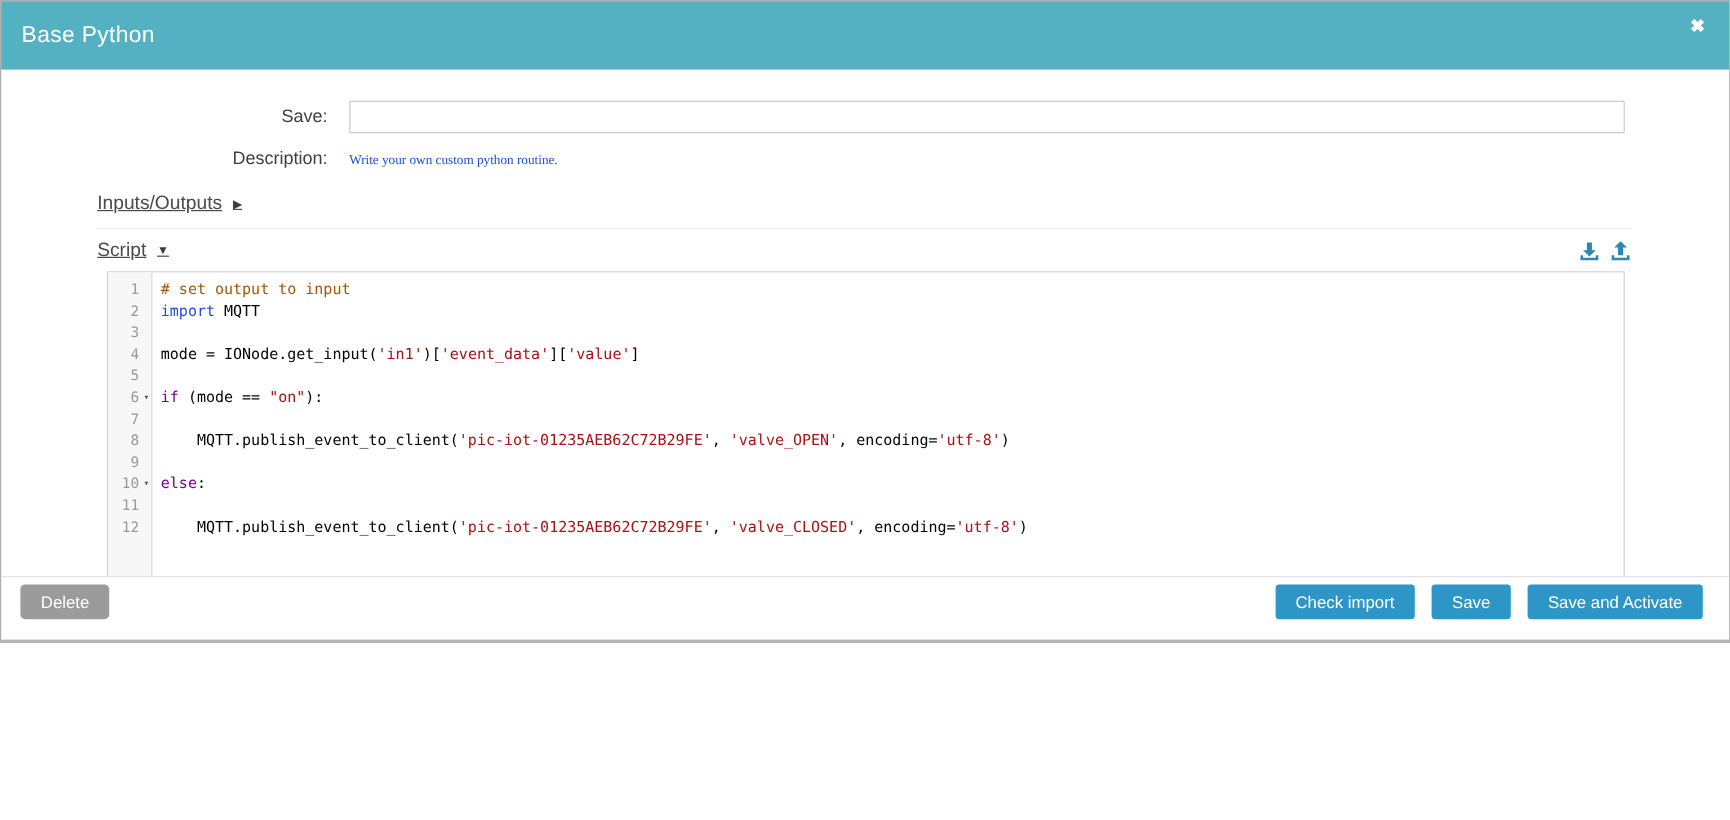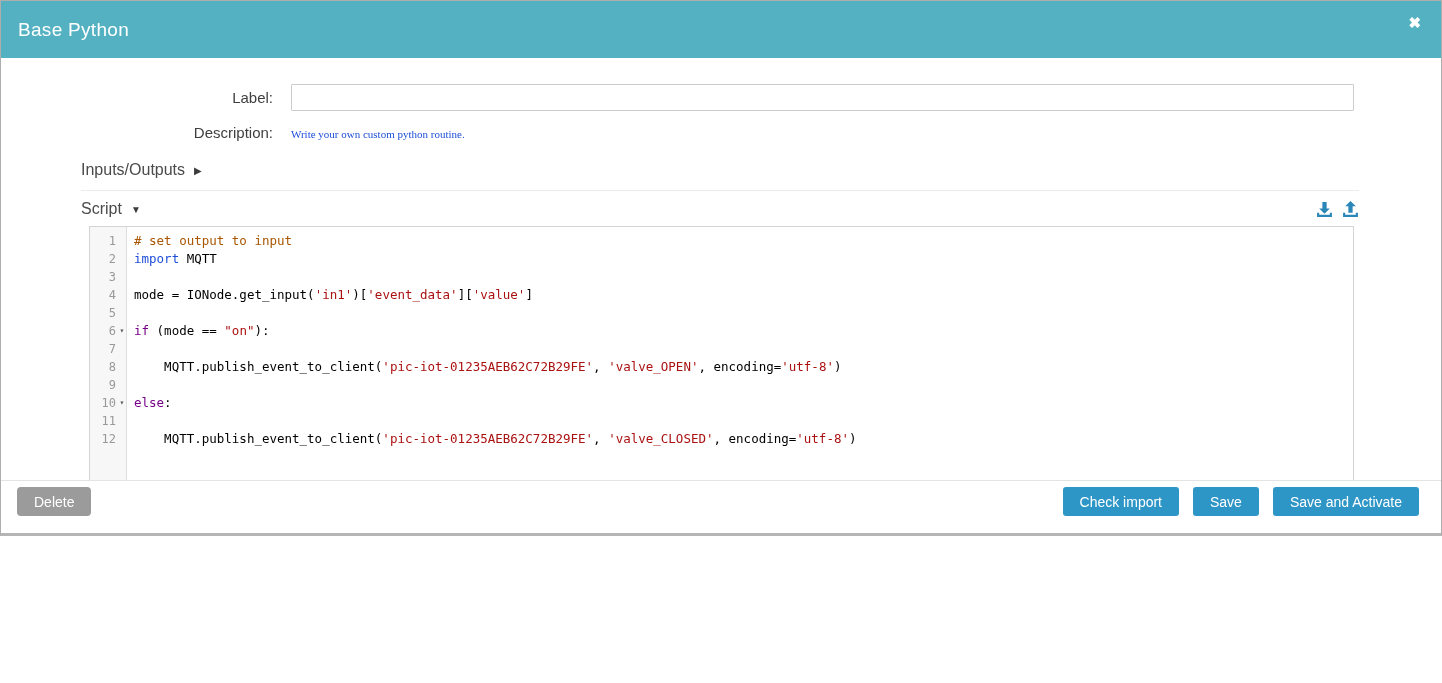--- a/index.html
+++ b/index.html
@@ -39,21 +39,21 @@
     flex: 1 1 auto; margin-right: 87px; height: 27px;
     border: 1px solid #cccccc; border-radius: 1px;
     font-size: 14px; padding: 0 8px; color: #333; outline: none;
     font-family: "Liberation Sans", sans-serif;
   }
   .desc-row { margin-top: 13px; align-items: baseline; }
   .desc-text { font-size: 11px; color: #1d4ed8; font-family: Liberation Serif, serif; }
 
   .section-row {
     margin: 0 82px 0 80px; display: flex; align-items: flex-end;
-    font-size: 16px; color: #4a4a4a;
+    font-size: 16px; color: #4a4a4a; text-decoration: underline;
   }
   .io-row { margin-top: 20px; padding-bottom: 11px; border-bottom: 1px solid #ececec; cursor: pointer; }
   .script-row { margin-top: 9px; padding-bottom: 6px; }
   .section-title { display: flex; align-items: center; gap: 9px; cursor: pointer; }
   .arrow { font-size: 10px; color: #3c3c3c; }
   .file-icons { margin-left: auto; display: flex; gap: 9px; }
   .file-icons svg { display: block; cursor: pointer; }
 
   
   .editor {
@@ -95,21 +95,21 @@
 <div class="dialog">
 
   <div class="header">
     <span class="title">Base Python</span>
     <span class="close">✖</span>
   </div>
 
   <div class="body">
 
     <div class="form-row">
-      <label class="form-label">Label:</label>
+      <label class="form-label">Save:</label>
       <input class="label-input" type="text" value="" style="">
     </div>
 
     <div class="form-row desc-row">
       <label class="form-label">Description:</label>
       <span class="desc-text">Write your own custom python routine.</span>
     </div>
 
     <div class="section-row io-row">
       <span class="section-title">

